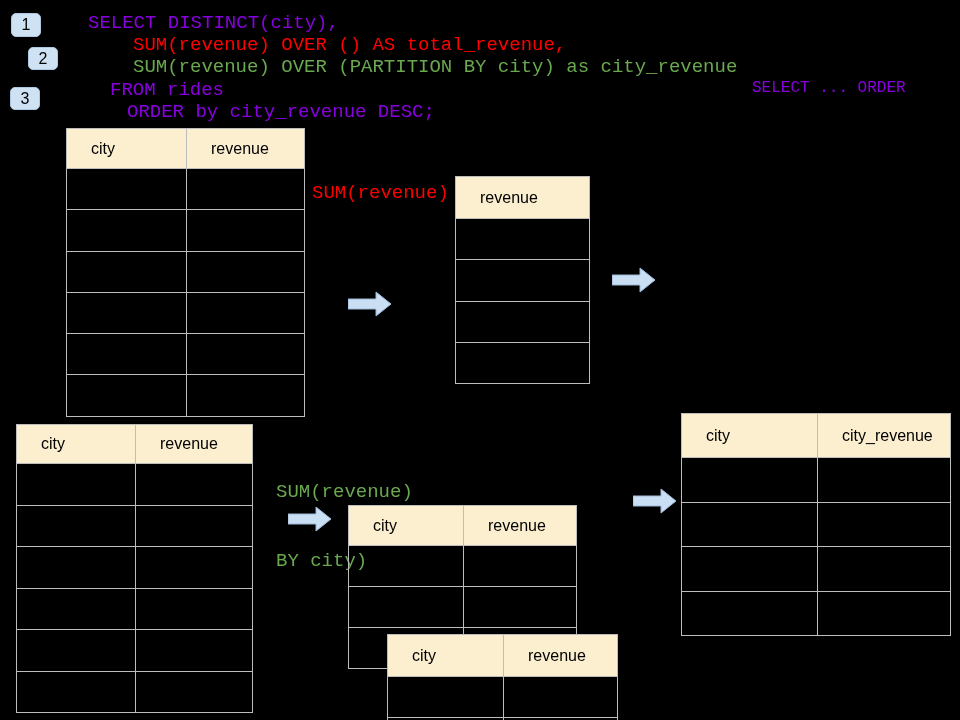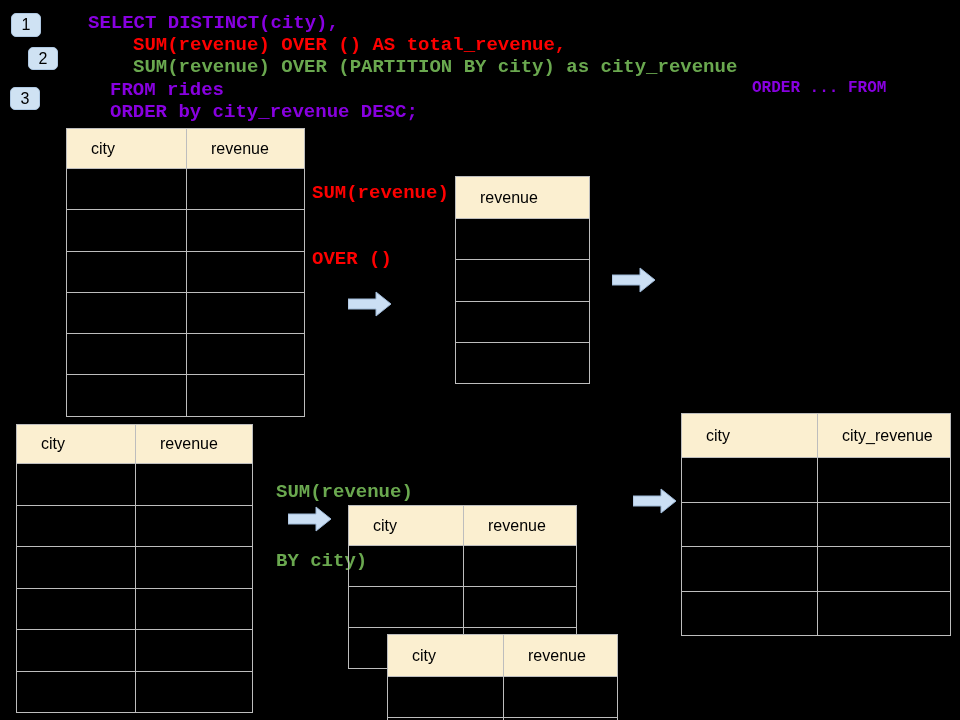--- a/index.html
+++ b/index.html
@@ -6,21 +6,21 @@
   body {
     width:960px; height:720px;
     background:#000000;
     overflow:hidden;
     position:relative;
     font-family:"Liberation Sans", sans-serif;
   }
   .abs { position:absolute; }
   .code {
     font-family:"Liberation Mono","DejaVu Sans Mono",monospace;
-    font-weight:bold;
+    font-weight:normal;
     font-size:19px;
     line-height:22px;
     white-space:pre;
   }
   .code-sm { font-size:16px; line-height:20px; }
   .c-purple { color:#8800E0; }
   .c-red    { color:#FE0000; }
   .c-green  { color:#6AA84F; }
   .badge {
     background:#CFE2F3;
@@ -64,29 +64,28 @@
   <span>2</span>
 </div>
 <div class="abs badge" style="left:10px; top:87px; width:30px; height:23px;">
   <span>3</span>
 </div>
 
 <div class="abs code c-purple" style="left:88px;  top:12px;">SELECT DISTINCT(city),</div>
 <div class="abs code c-red" style="left:133px; top:34px;">SUM(revenue) OVER () AS total_revenue,</div>
 <div class="abs code c-green" style="left:133px; top:56px;">SUM(revenue) OVER (PARTITION BY city) as city_revenue</div>
 <div class="abs code c-purple" style="left:110px; top:79px;text-align:right;">FROM rides</div>
-<div class="abs code c-purple" style="left:110px; top:101px;">ORDER by city_revenue DESC;</div>
+<div class="abs code c-purple" style="left:127px; top:101px;">ORDER by city_revenue DESC;</div>
 
 <div class="abs code code-sm c-purple" style="left:752px; top:38px;">
-  <div>ORDER ... FROM</div>
+  <div>SELECT ... ORDER</div>
 </div>
 
 <div class="abs code c-red" style="left:312px; top:138px;">
   <div>SUM(revenue)</div>
-  <div>OVER ()</div>
 </div>
 
 <div class="abs code c-green" style="left:276px; top:435px; line-height:23px;">
   <div>SUM(revenue)</div>
   <div>BY city)</div>
 </div>
 
 <div class="abs tbl" style="left:66px; top:128px; width:239px; grid-template-columns:120px 1fr; grid-template-rows:40px repeat(6,41.3px);">
   <div class="cell th">city</div>
   <div class="cell th">revenue</div>

